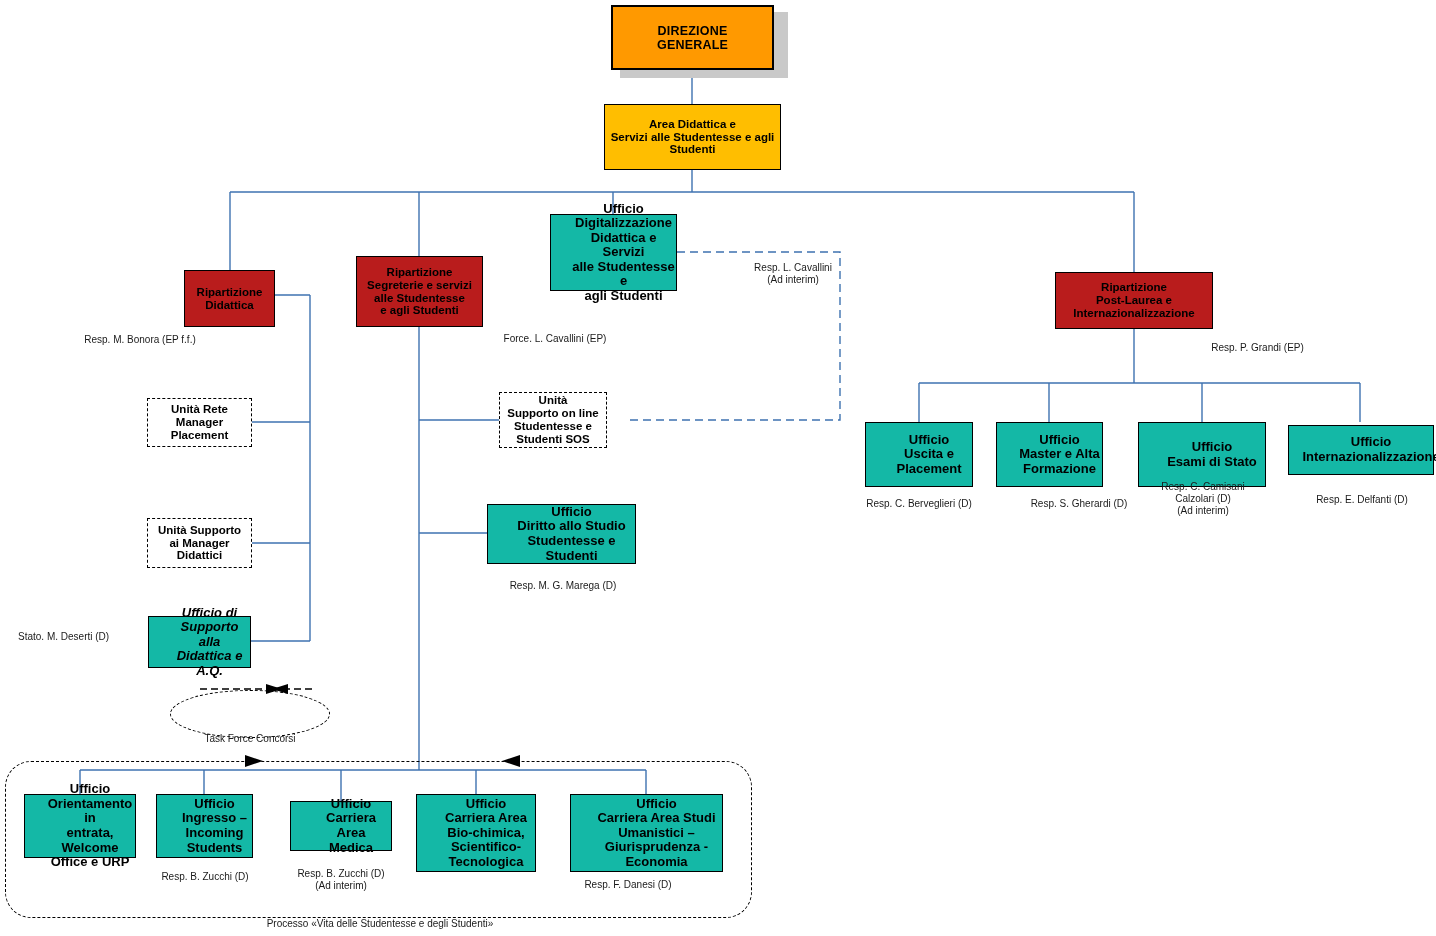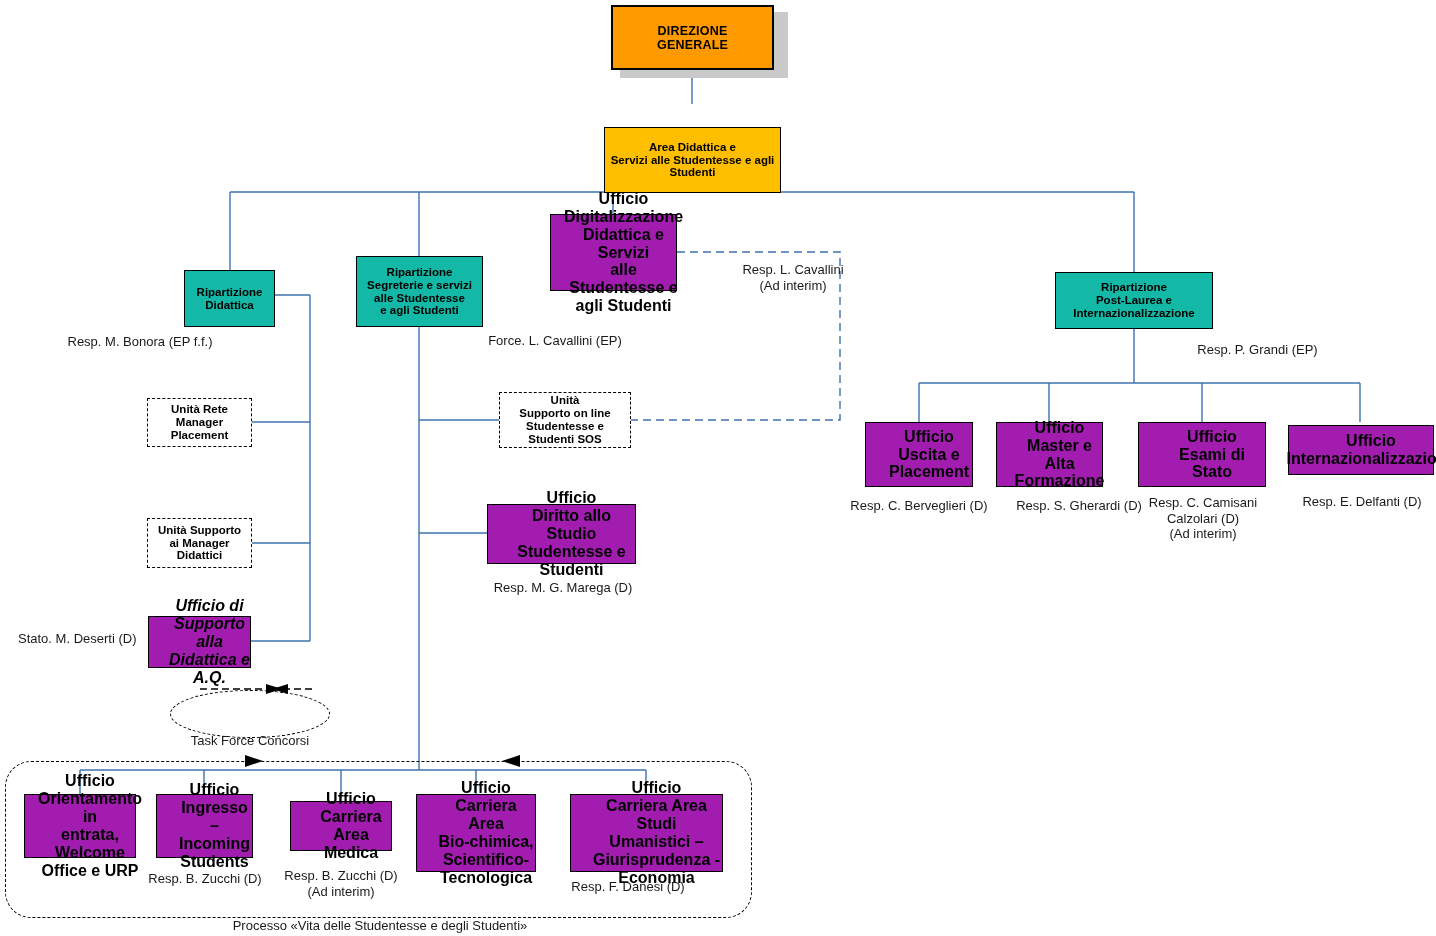--- a/index.html
+++ b/index.html
@@ -4,27 +4,27 @@
 <style>
   html,body{margin:0;padding:0;background:#ffffff;}
   body{font-family:"Liberation Sans","DejaVu Sans",sans-serif;}
   #canvas{position:relative;width:1436px;height:936px;overflow:hidden;background:#fff;}
   svg.lines{position:absolute;left:0;top:0;width:1436px;height:936px;pointer-events:none;}
 
   .node{position:absolute;box-sizing:border-box;display:flex;align-items:center;
         justify-content:center;text-align:center;font-weight:bold;color:#000;
         line-height:1.12;z-index:5;}
   .n-orange{background:#FF9900;border:2px solid #000;font-size:12.5px;letter-spacing:.2px;}
-  .n-gold{background:#FFBE00;border:1px solid #000;font-size:11.5px;margin-top:23px;}
-  .n-yellow{background:#14b8a6;border:1.6px solid #000;font-size:11.5px;}
-  .n-blue{background:#a21caf;border:1.3px solid #000;font-size:16px;padding-left:20px;}
+  .n-gold{background:#FFBE00;border:1px solid #000;font-size:11.5px;}
+  .n-yellow{background:#b91c1c;border:1.6px solid #000;font-size:11.5px;}
+  .n-blue{background:#14b8a6;border:1.3px solid #000;font-size:13px;padding-left:20px;}
   .n-dashed{background:#ffffff;border:1.4px dashed #000;font-size:11.5px;}
   .shadow{position:absolute;background:#c9c9c9;z-index:1;}
 
-  .cap{position:absolute;font-size:13px;font-weight:normal;color:#1a1a1a;
+  .cap{position:absolute;font-size:10px;font-weight:normal;color:#1a1a1a;
        text-align:center;line-height:1.2;z-index:6;white-space:pre-line;}
   .cap.left{text-align:left;}
 
   .oval{position:absolute;border:1.6px dashed #000;border-radius:50%;
         background:transparent;z-index:4;}
   .roundbox{position:absolute;border:1.8px dashed #000;border-radius:26px;
             background:transparent;z-index:2;}
 </style>
 </head>
 <body>
@@ -124,21 +124,21 @@
 
   <div class="node n-dashed" style="left: 147px; top: 518px; width: 105px; height: 50px; white-space: pre-line;">Unità Supporto
 ai Manager
 Didattici</div>
 
   <div class="node n-blue" style="left: 148px; top: 616px; width: 103px; height: 52px; white-space: pre-line; font-style: italic;">Ufficio di
 Supporto alla
 Didattica e A.Q.</div>
   <div class="cap left" style="left: 18px; top: 631px; width: 130px; text-align: left; white-space: pre-line;">Stato. M. Deserti (D)</div>
 
-  <div class="node n-dashed" style="left: 499px; top: 392px; width: 132px; height: 56px; white-space: pre-line;">Unità
+  <div class="node n-dashed" style="left: 499px; top: 392px; width: 108px; height: 56px; white-space: pre-line;">Unità
 Supporto on line
 Studentesse e
 Studenti SOS</div>
 
   <div class="node n-blue" style="left: 487px; top: 504px; width: 149px; height: 60px; white-space: pre-line;">Ufficio
 Diritto allo Studio
 Studentesse e Studenti</div>
   <div class="cap" style="left: 470px; top: 580px; width: 186px; white-space: pre-line;">Resp. M. G. Marega (D)</div>
 
   <div class="node n-blue" style="left: 865px; top: 422px; width: 108px; height: 65px; white-space: pre-line;">Ufficio
@@ -146,21 +146,21 @@
 Placement</div>
   <div class="cap" style="left: 826px; top: 498px; width: 186px; white-space: pre-line;">Resp. C. Berveglieri (D)</div>
 
   <div class="node n-blue" style="left: 996px; top: 422px; width: 107px; height: 65px; white-space: pre-line;">Ufficio
 Master e Alta
 Formazione</div>
   <div class="cap" style="left: 996px; top: 498px; width: 166px; white-space: pre-line;">Resp. S. Gherardi (D)</div>
 
   <div class="node n-blue" style="left: 1138px; top: 422px; width: 128px; height: 65px; white-space: pre-line;">Ufficio
 Esami di Stato</div>
-  <div class="cap" style="left: 1125px; top: 495px; width: 156px; white-space: pre-line;">Resp. C. Camisani
+  <div class="cap" style="left: 1125px; top: 481px; width: 156px; white-space: pre-line;">Resp. C. Camisani
 Calzolari (D)
 (Ad interim)</div>
 
   <div class="node n-blue" style="left: 1288px; top: 425px; width: 146px; height: 50px; white-space: pre-line;">Ufficio
 Internazionalizzazione</div>
   <div class="cap" style="left: 1290px; top: 494px; width: 144px; white-space: pre-line;">Resp. E. Delfanti (D)</div>
 
   <div class="oval" style="left:170px;top:690px;width:158px;height:46px;"></div>
   <div class="cap" style="left: 160px; top: 733px; width: 180px; white-space: pre-line;">Task Force Concorsi</div>
 

